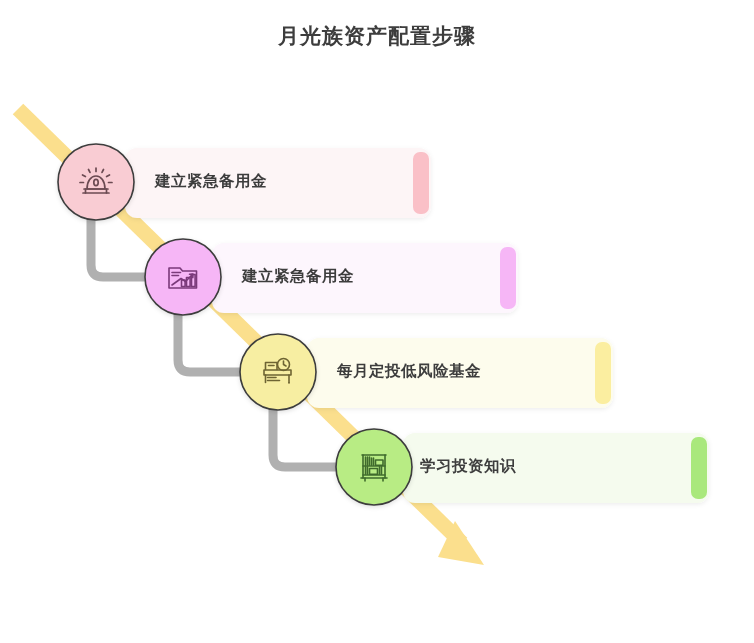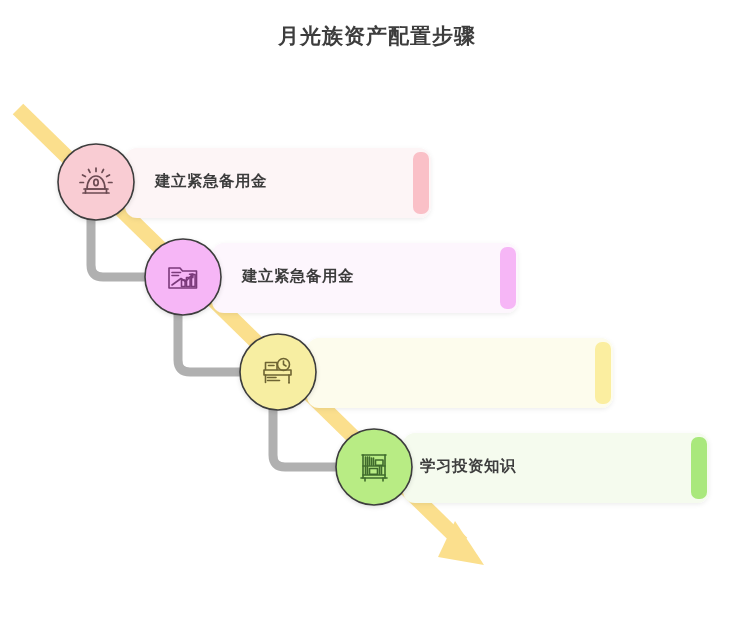--- a/index.html
+++ b/index.html
@@ -153,15 +153,16 @@
           <rect x="-4.5" y="1.5" width="8" height="5.7"></rect>
           <path d="M 5.5 -0.2 L 5.5 7.2 M 7.5 -0.2 L 7.5 7.2"></path>
         </g>
       </g>
 
     </g>
   </svg>
 
   <div class="step-card-label" id="lbl0" style="left: 155px; top: 171px;">建立紧急备用金</div>
   <div class="step-card-label" id="lbl1" style="left: 242px; top: 266px;">建立紧急备用金</div>
+  <div class="step-card-label" id="lbl2" style="left: 337px; top: 361px;">每月定投低风险基金</div>
   <div class="step-card-label" id="lbl3" style="left: 420px; top: 456px;">学习投资知识</div>
 
 </div>
 
 </body></html>

